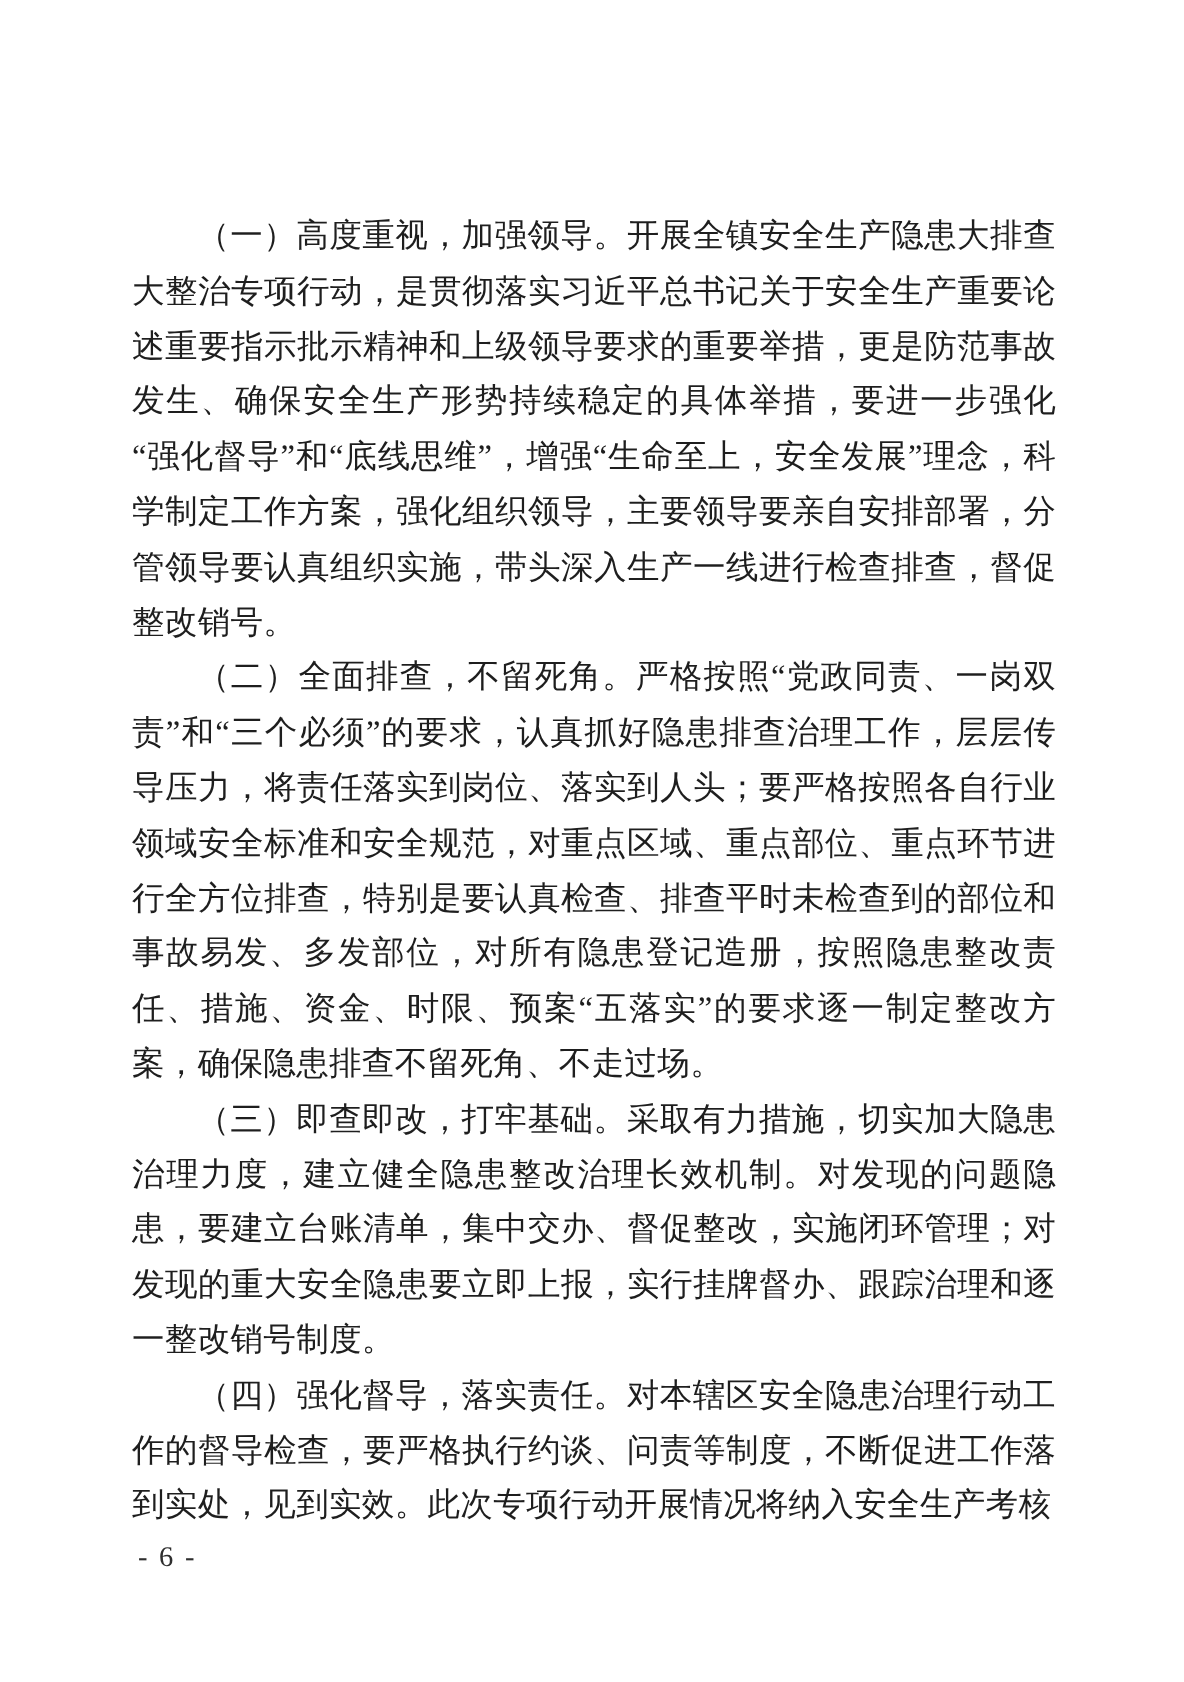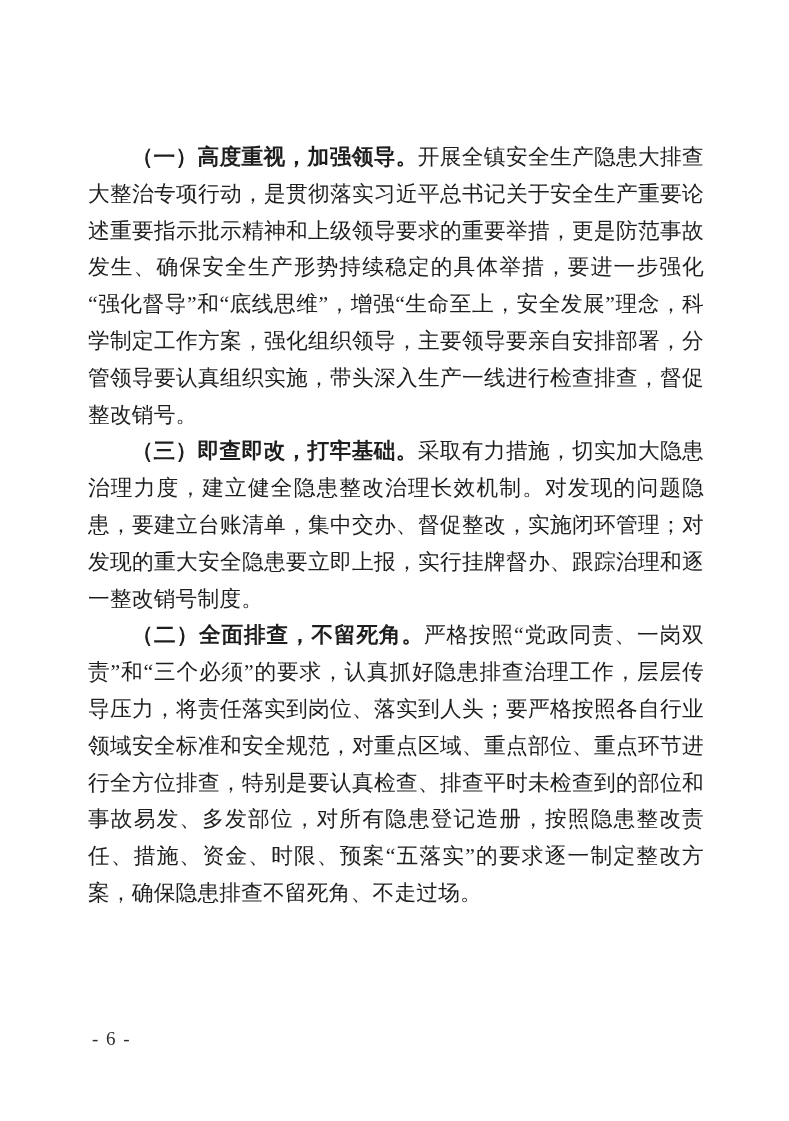--- a/index.html
+++ b/index.html
@@ -26,36 +26,37 @@
     text-align: justify;
     letter-spacing: 0.2px;
   }
   p.para {
     margin: 0;
     padding: 0;
     text-indent: 2em;
   }
   .para-lead {
     
-    font-weight: 700;
+    font-weight: 400;
     margin-top: 23px;
   }
   .page-number {
     position: absolute;
     left: 92px;
     top: 1028px;
     font-size: 19px;
     color: #2e2e2e;
     letter-spacing: 1.5px;
     font-family: "Liberation Serif", "DejaVu Serif", serif;
   }
 </style>
 </head>
 <body>
 
 <div class="page">
   <div class="content">
     <p class="para"><span class="para-lead">（一）高度重视，加强领导。</span><span>开展全镇安全生产隐患大排查大整治专项行动，是贯彻落实习近平总书记关于安全生产重要论述重要指示批示精神和上级领导要求的重要举措，更是防范事故发生、确保安全生产形势持续稳定的具体举措，要进一步强化“强化督导”和“底线思维”，增强“生命至上，安全发展”理念，科学制定工作方案，强化组织领导，主要领导要亲自安排部署，分管领导要认真组织实施，带头深入生产一线进行检查排查，督促整改销号。</span></p>
+    <p class="para"><span class="para-lead">（二）全面排查，不留死角。</span><span>严格按照“党政同责、一岗双责”和“三个必须”的要求，认真抓好隐患排查治理工作，层层传导压力，将责任落实到岗位、落实到人头；要严格按照各自行业领域安全标准和安全规范，对重点区域、重点部位、重点环节进行全方位排查，特别是要认真检查、排查平时未检查到的部位和事故易发、多发部位，对所有隐患登记造册，按照隐患整改责任、措施、资金、时限、预案“五落实”的要求逐一制定整改方案，确保隐患排查不留死角、不走过场。</span></p>
     <p class="para"><span class="para-lead">（三）即查即改，打牢基础。</span><span>采取有力措施，切实加大隐患治理力度，建立健全隐患整改治理长效机制。对发现的问题隐患，要建立台账清单，集中交办、督促整改，实施闭环管理；对发现的重大安全隐患要立即上报，实行挂牌督办、跟踪治理和逐一整改销号制度。</span></p>
-    <p class="para"><span class="para-lead">（二）全面排查，不留死角。</span><span>严格按照“党政同责、一岗双责”和“三个必须”的要求，认真抓好隐患排查治理工作，层层传导压力，将责任落实到岗位、落实到人头；要严格按照各自行业领域安全标准和安全规范，对重点区域、重点部位、重点环节进行全方位排查，特别是要认真检查、排查平时未检查到的部位和事故易发、多发部位，对所有隐患登记造册，按照隐患整改责任、措施、资金、时限、预案“五落实”的要求逐一制定整改方案，确保隐患排查不留死角、不走过场。</span></p>
+    <p class="para"><span class="para-lead">（四）强化督导，落实责任。</span><span>对本辖区安全隐患治理行动工作的督导检查，要严格执行约谈、问责等制度，不断促进工作落到实处，见到实效。此次专项行动开展情况将纳入安全生产考核</span></p>
   </div>
   <div class="page-number">- 6 -</div>
 </div>
 
 </body></html>

